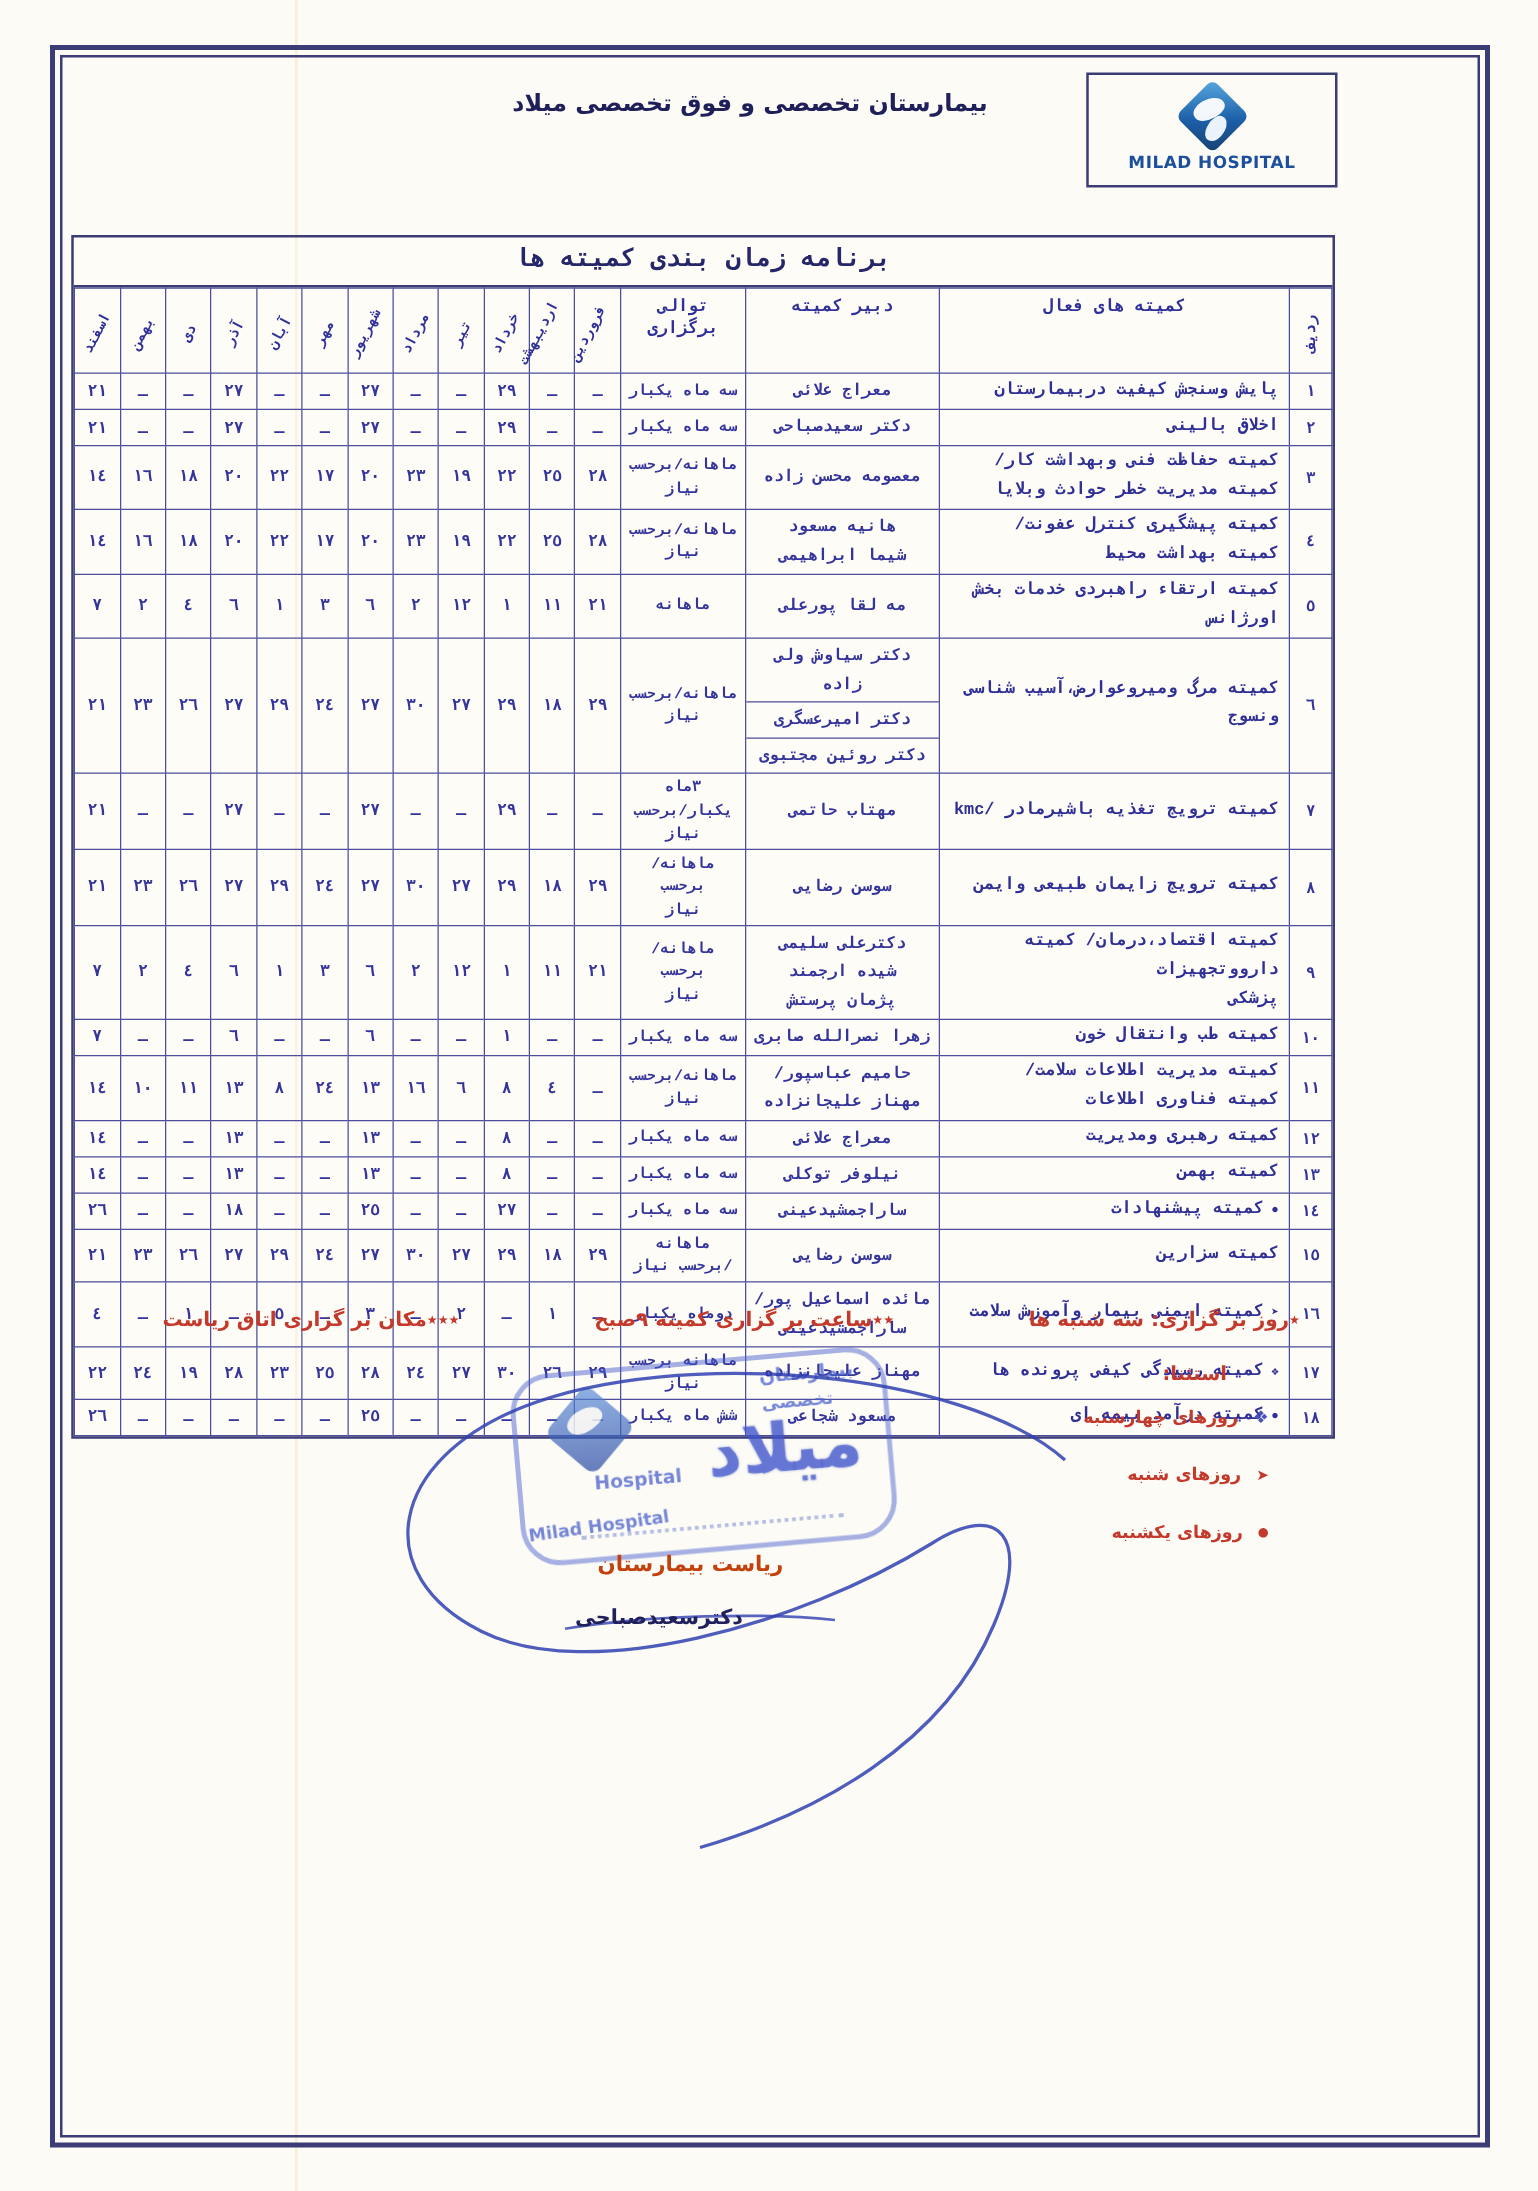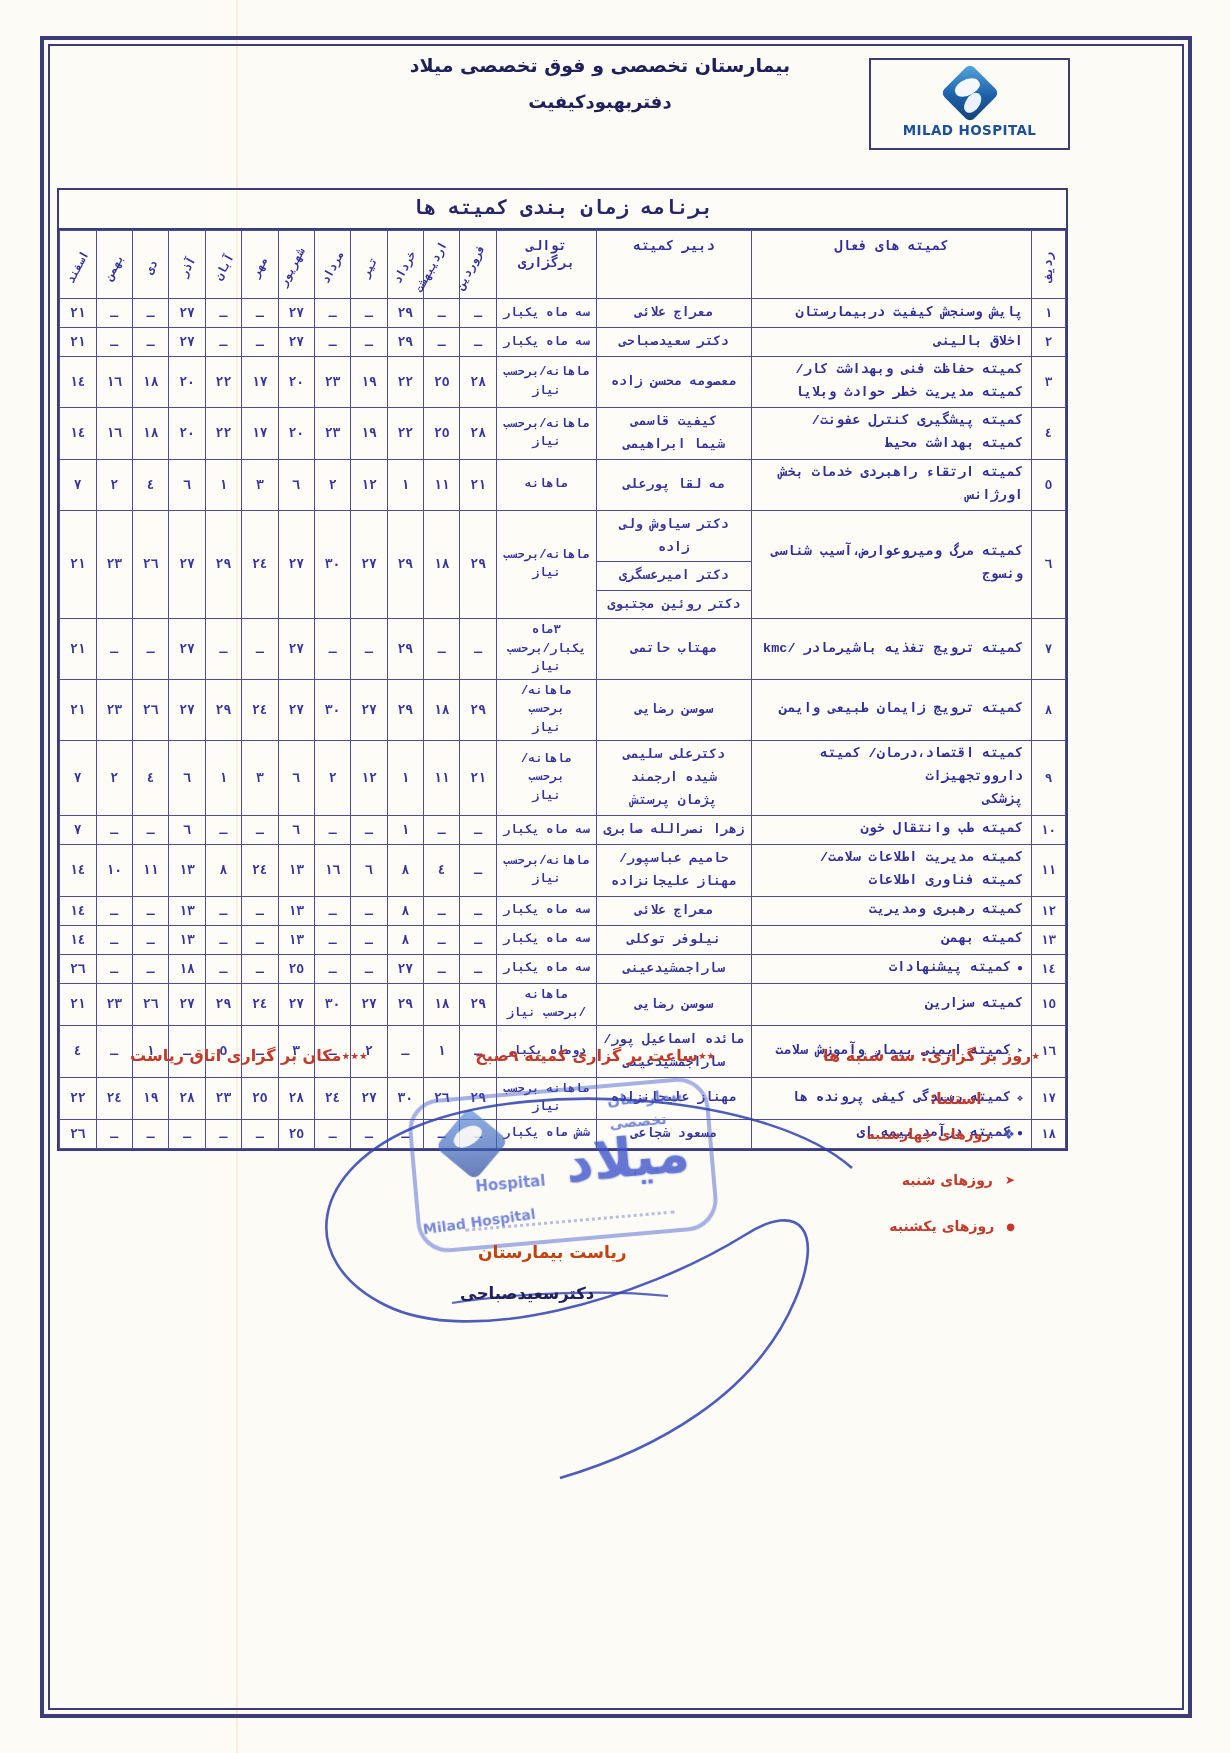--- a/index.html
+++ b/index.html
@@ -9,21 +9,21 @@
              background:rgba(233,203,130,.28);}
   .frame{position:absolute;left:48px;top:44px;width:1132px;height:1662px;
          border:2px solid #3c3c77;outline:4px solid #3c3c77;outline-offset:4px;}
 
   
   .form-box{position:absolute;left:64px;top:64px;width:277px;height:79px;
             border:2px solid #3c3c77;display:flex;flex-direction:column;color:#28286b;}
   .fb-cell{flex:1;display:flex;align-items:center;justify-content:center;}
   .fb1{border-bottom:2px solid #3c3c77;font-size:16px;direction:rtl;}
   .fb2{font-size:17px;letter-spacing:.5px;}
-  .center-title{position:absolute;left:360px;top:54px;width:480px;text-align:center;
+  .center-title{position:absolute;left:360px;top:72px;width:480px;text-align:center;
                 color:#1f1f5a;direction:rtl;}
   .ct1{font-size:19px;}
   .ct2{font-size:18px;margin-top:15px;}
   .logo-box{position:absolute;left:869px;top:58px;width:197px;height:88px;
             border:2px solid #3c3c77;display:flex;flex-direction:column;
             align-items:center;justify-content:center;}
   .diamond{position:relative;width:42px;height:42px;transform:rotate(45deg);
            background:linear-gradient(135deg,#58aadf,#1d5fa8 55%,#16406f);
            border-radius:6px;margin-top:2px;}
   .diamond i{position:absolute;left:7px;top:6px;width:16px;height:26px;background:#fff;
@@ -91,21 +91,20 @@
 </style>
 </head>
 <body>
 
 <div class="page">
   <div class="scan-line"></div>
   <div class="frame"></div>
 
   <div class="center-title">
     <div class="ct1">بیمارستان تخصصی و فوق تخصصی میلاد</div>
-    <div class="ct2">دفتربهبودکیفیت</div>
   </div>
   <div class="logo-box">
     <div class="diamond">
         <i></i>
         <em></em>
       </div>
     <div class="logo-caption">MILAD HOSPITAL</div>
   </div>
 
   <div class="tbl-wrap">
@@ -210,21 +209,21 @@
             <td class="td-m">۲۰</td>
             <td class="td-m">۱۸</td>
             <td class="td-m">۱٦</td>
             <td class="td-m">۱٤</td>
           </tr>
           <tr>
             <td class="td-no">٤</td>
             <td class="td-com"><span class="pre">کمیته پیشگیری کنترل عفونت/
 کمیته بهداشت محیط</span></td>
             <td class="td-sec">
-              <div>کیفیت قاسمی</div>
+              <div>هانیه مسعود</div>
               <div>شیما ابراهیمی</div>
             </td>
             <td class="td-freq pre">ماهانه/برحسب
 نیاز</td>
             <td class="td-m">۲۸</td>
             <td class="td-m">۲٥</td>
             <td class="td-m">۲۲</td>
             <td class="td-m">۱۹</td>
             <td class="td-m">۲۳</td>
             <td class="td-m">۲۰</td>

